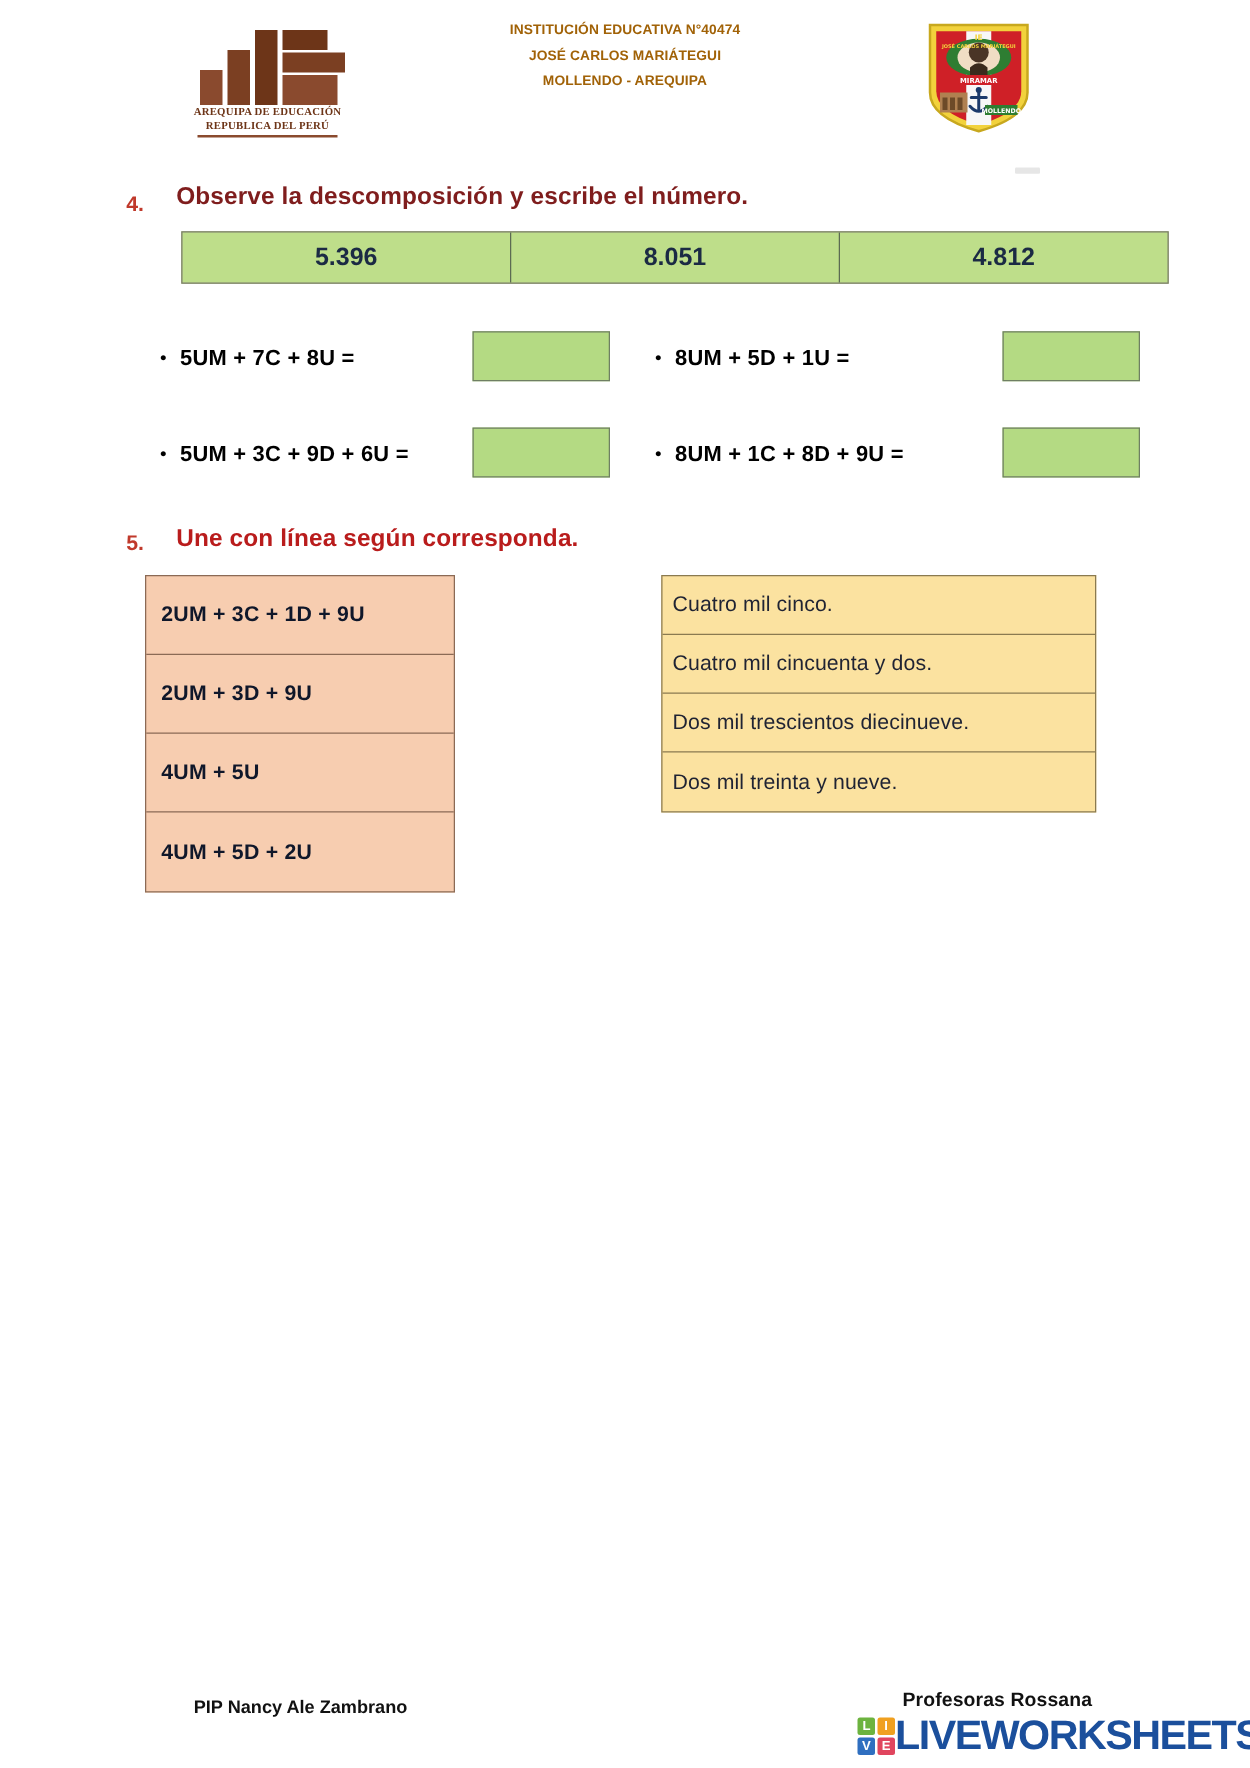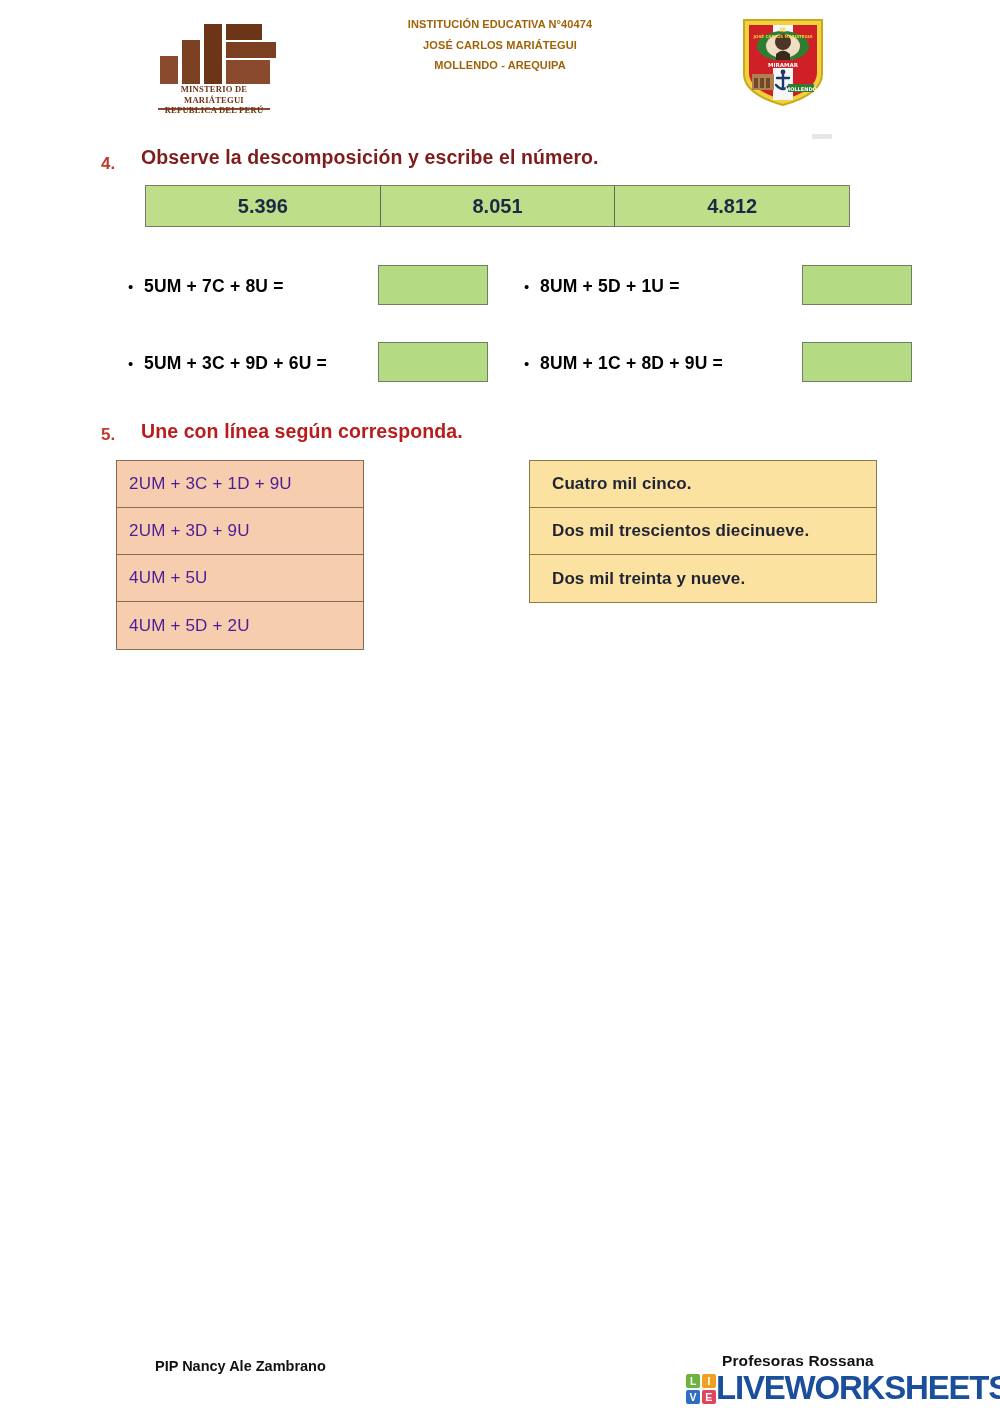--- a/index.html
+++ b/index.html
@@ -90,21 +90,21 @@
     left: 141px; top: 146px;
     font-size: 19.5px;
     font-weight: bold;
     color: #7f1d1d;
     letter-spacing: 0.1px;
   }
 
   #q4-numbers-table {
     position: absolute;
     left: 145px; top: 185px;
-    width: 705px; height: 42px;
+    width: 790px; height: 42px;
     display: flex;
     border: 1px solid #7a7a6a;
     box-sizing: border-box;
     background: #bede8a;
     justify-content: space-between;
   }
   .num-cell {
     flex: 1 1 0;
     display: flex;
     align-items: center;
@@ -163,49 +163,49 @@
 
   #match-left {
     position: absolute;
     left: 116px; top: 460px;
     width: 248px;
     border: 1px solid #8b6a55;
     box-sizing: border-box;
     background: #f7cdb0;
   }
   #match-left .match-row {
-    height: 47px;
+    height: 63px;
     display: flex;
     align-items: center;
     padding-left: 12px;
     border-bottom: 1px solid #8b6a55;
     font-size: 17px;
-    font-weight: normal;
-    color: #4c1d95;
+    font-weight: bold;
+    color: #0f172a;
     box-sizing: border-box;
     letter-spacing: 0.2px;
   }
   #match-left .match-row:last-child { border-bottom: none; }
 
   #match-right {
     position: absolute;
     left: 529px; top: 460px;
     width: 348px;
     border: 1px solid #8a7a50;
     box-sizing: border-box;
     background: #fbe2a0;
   }
   #match-right .match-row {
     height: 47px;
     display: flex;
     align-items: center;
-    padding-left: 22px;
+    padding-left: 8px;
     border-bottom: 1px solid #8a7a50;
     font-size: 17px;
-    font-weight: bold;
+    font-weight: normal;
     color: #1f2333;
     box-sizing: border-box;
     letter-spacing: 0.1px;
   }
   #match-right .match-row:last-child { border-bottom: none; }
 
   
   #footer-author {
     position: absolute;
     left: 155px; top: 1358px;
@@ -273,21 +273,21 @@
     <div class="bars-wrap">
       <div class="bar" style="left:0px;  top:36px; width:18px; height:28px;"></div>
       <div class="bar dark" style="left:22px; top:20px; width:18px; height:44px;"></div>
       <div class="bar darker" style="left:44px; top:4px;  width:18px; height:60px;"></div>
       <div class="bar darker" style="left:66px; top:4px;  width:36px; height:16px;"></div>
       <div class="bar dark" style="left:66px; top:22px; width:50px; height:16px;"></div>
       <div class="bar" style="left:66px; top:40px; width:44px; height:24px;"></div>
     </div>
     <div id="minedu-rule"></div>
     <div id="minedu-text">
-      <div>MINSTERIO DE MARIÁTEGUI</div>
+      <div>AREQUIPA DE EDUCACIÓN</div>
       <div>REPUBLICA DEL PERÚ</div>
     </div>
   </div>
 
   <div id="header-title">
     <div>INSTITUCIÓN EDUCATIVA N°40474</div>
     <div>JOSÉ CARLOS MARIÁTEGUI</div>
     <div>MOLLENDO - AREQUIPA</div>
   </div>
 
@@ -356,20 +356,21 @@
 
 <div id="match-left">
   <div class="match-row">2UM + 3C + 1D + 9U</div>
   <div class="match-row">2UM + 3D + 9U</div>
   <div class="match-row">4UM + 5U</div>
   <div class="match-row">4UM + 5D + 2U</div>
 </div>
 
 <div id="match-right">
   <div class="match-row">Cuatro mil cinco.</div>
+  <div class="match-row">Cuatro mil cincuenta y dos.</div>
   <div class="match-row">Dos mil trescientos diecinueve.</div>
   <div class="match-row">Dos mil treinta y nueve.</div>
 </div>
 
 <div id="footer-author">PIP Nancy Ale Zambrano</div>
 
 <div id="footer-brand">
   <div id="brand-top">Profesoras Rossana</div>
   <div id="brand-badge">
     <div class="badge-cell" style="background: rgb(108, 179, 63);">L</div>

